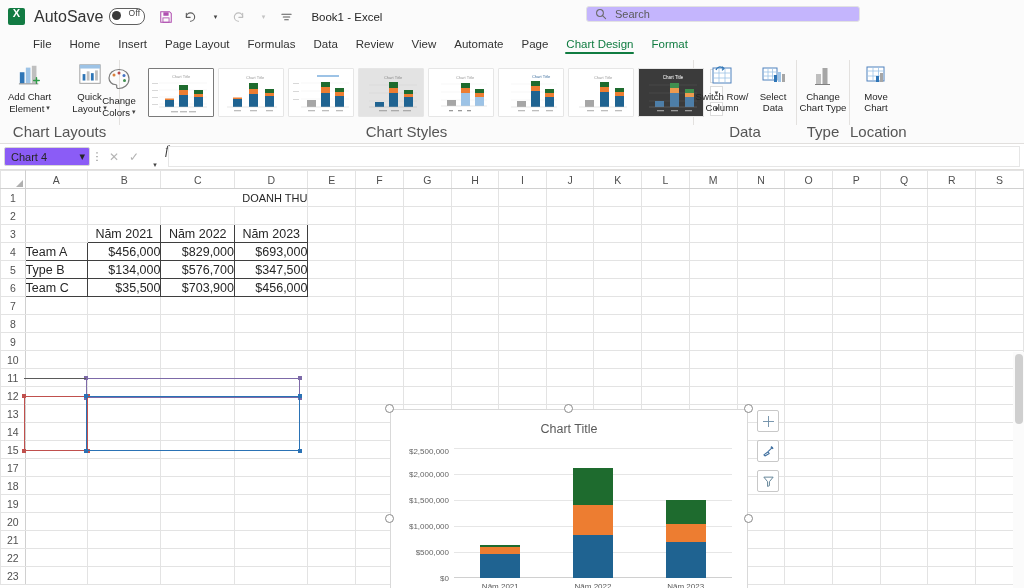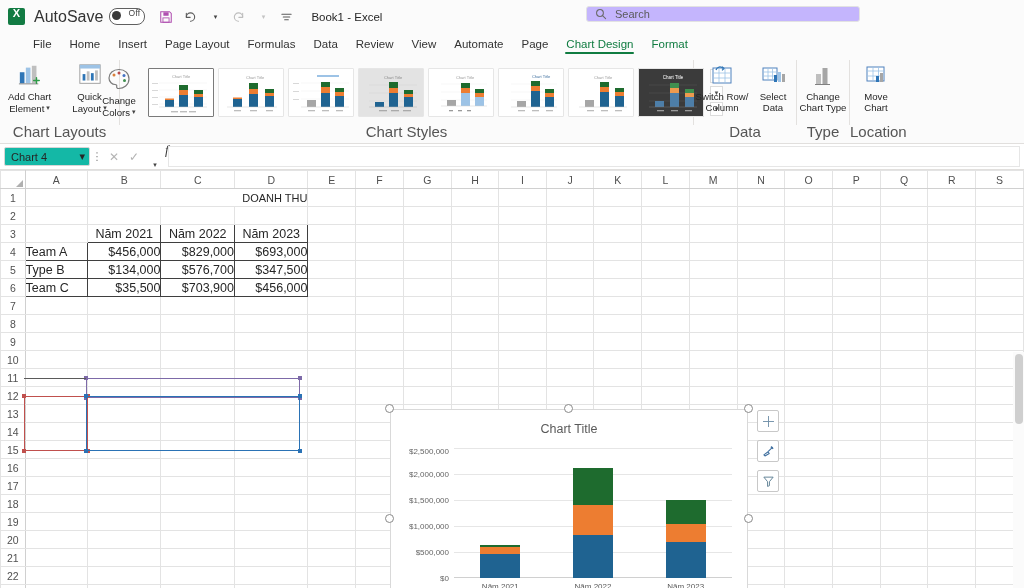--- a/index.html
+++ b/index.html
@@ -49,21 +49,21 @@
   
   .gallery{display:flex;align-items:center;gap:4px;padding-top:7px;}
   .thumb{width:64px;height:47px;background:#fff;border:1px solid #e6e6e6;border-radius:1px;position:relative;overflow:hidden;}
   .thumb.sel{border:1.5px solid #7a7a7a;}
   .thumb.dark{background:#3b3b3b;}
   .gal-nav{display:flex;flex-direction:column;justify-content:space-between;height:47px;margin-left:2px;}
   .gal-nav div{width:13px;height:14px;border:1px solid #dcdcdc;background:#fff;display:flex;align-items:center;justify-content:center;font-size:6px;color:#555;box-sizing:border-box;}
 
   
   .fbar{height:25px;display:flex;align-items:center;background:#fff;border-bottom:1px solid #e1dfdd;padding:0 4px;}
-  .namebox{width:86px;height:19px;border:1px solid #d6d6d6;border-radius:2px;display:flex;align-items:center;justify-content:space-between;padding:0 4px 0 6px;box-sizing:border-box;background:#14b8a6;}
+  .namebox{width:86px;height:19px;border:1px solid #d6d6d6;border-radius:2px;display:flex;align-items:center;justify-content:space-between;padding:0 4px 0 6px;box-sizing:border-box;background:#8b5cf6;}
   .namebox span{font-size:11px;color:#262626;}
   .fb-dots{width:14px;text-align:center;color:#8a8a8a;font-size:11px;letter-spacing:0;}
   .fb-ic{width:20px;text-align:center;color:#b4b4b4;font-size:12px;}
   .fx{font-style:italic;font-family:"Liberation Serif",serif;font-size:13px;color:#3a3a3a;margin-left:21px;}
   .finput{flex:1;height:19px;border:1px solid #e6e6e6;border-left:1px solid #e6e6e6;background:#fff;margin-left:4px;}
 
   
   .gridwrap{position:relative;height:424px;overflow:hidden;background:#fff;}
   table.grid{border-collapse:collapse;table-layout:fixed;}
   table.grid td,table.grid th{border:1px solid #e3e3e3;padding:0;font-weight:normal;}
@@ -855,42 +855,20 @@
             <td class="cell c-gen"></td>
             <td class="cell c-gen"></td>
             <td class="cell c-gen"></td>
             <td class="cell c-gen"></td>
             <td class="cell c-gen"></td>
             <td class="cell c-gen"></td>
             <td class="cell c-gen"></td>
             <td class="cell c-gen"></td>
           </tr>
           <tr>
-            <td class="rowh">16</td>
-            <td class="cell c-a"></td>
-            <td class="cell c-b"></td>
-            <td class="cell c-c"></td>
-            <td class="cell c-d"></td>
-            <td class="cell c-gen"></td>
-            <td class="cell c-gen"></td>
-            <td class="cell c-gen"></td>
-            <td class="cell c-gen"></td>
-            <td class="cell c-gen"></td>
-            <td class="cell c-gen"></td>
-            <td class="cell c-gen"></td>
-            <td class="cell c-gen"></td>
-            <td class="cell c-gen"></td>
-            <td class="cell c-gen"></td>
-            <td class="cell c-gen"></td>
-            <td class="cell c-gen"></td>
-            <td class="cell c-gen"></td>
-            <td class="cell c-gen"></td>
-            <td class="cell c-gen"></td>
-          </tr>
-          <tr>
             <td class="rowh">17</td>
             <td class="cell c-a"></td>
             <td class="cell c-b"></td>
             <td class="cell c-c"></td>
             <td class="cell c-d"></td>
             <td class="cell c-gen"></td>
             <td class="cell c-gen"></td>
             <td class="cell c-gen"></td>
             <td class="cell c-gen"></td>
             <td class="cell c-gen"></td>

